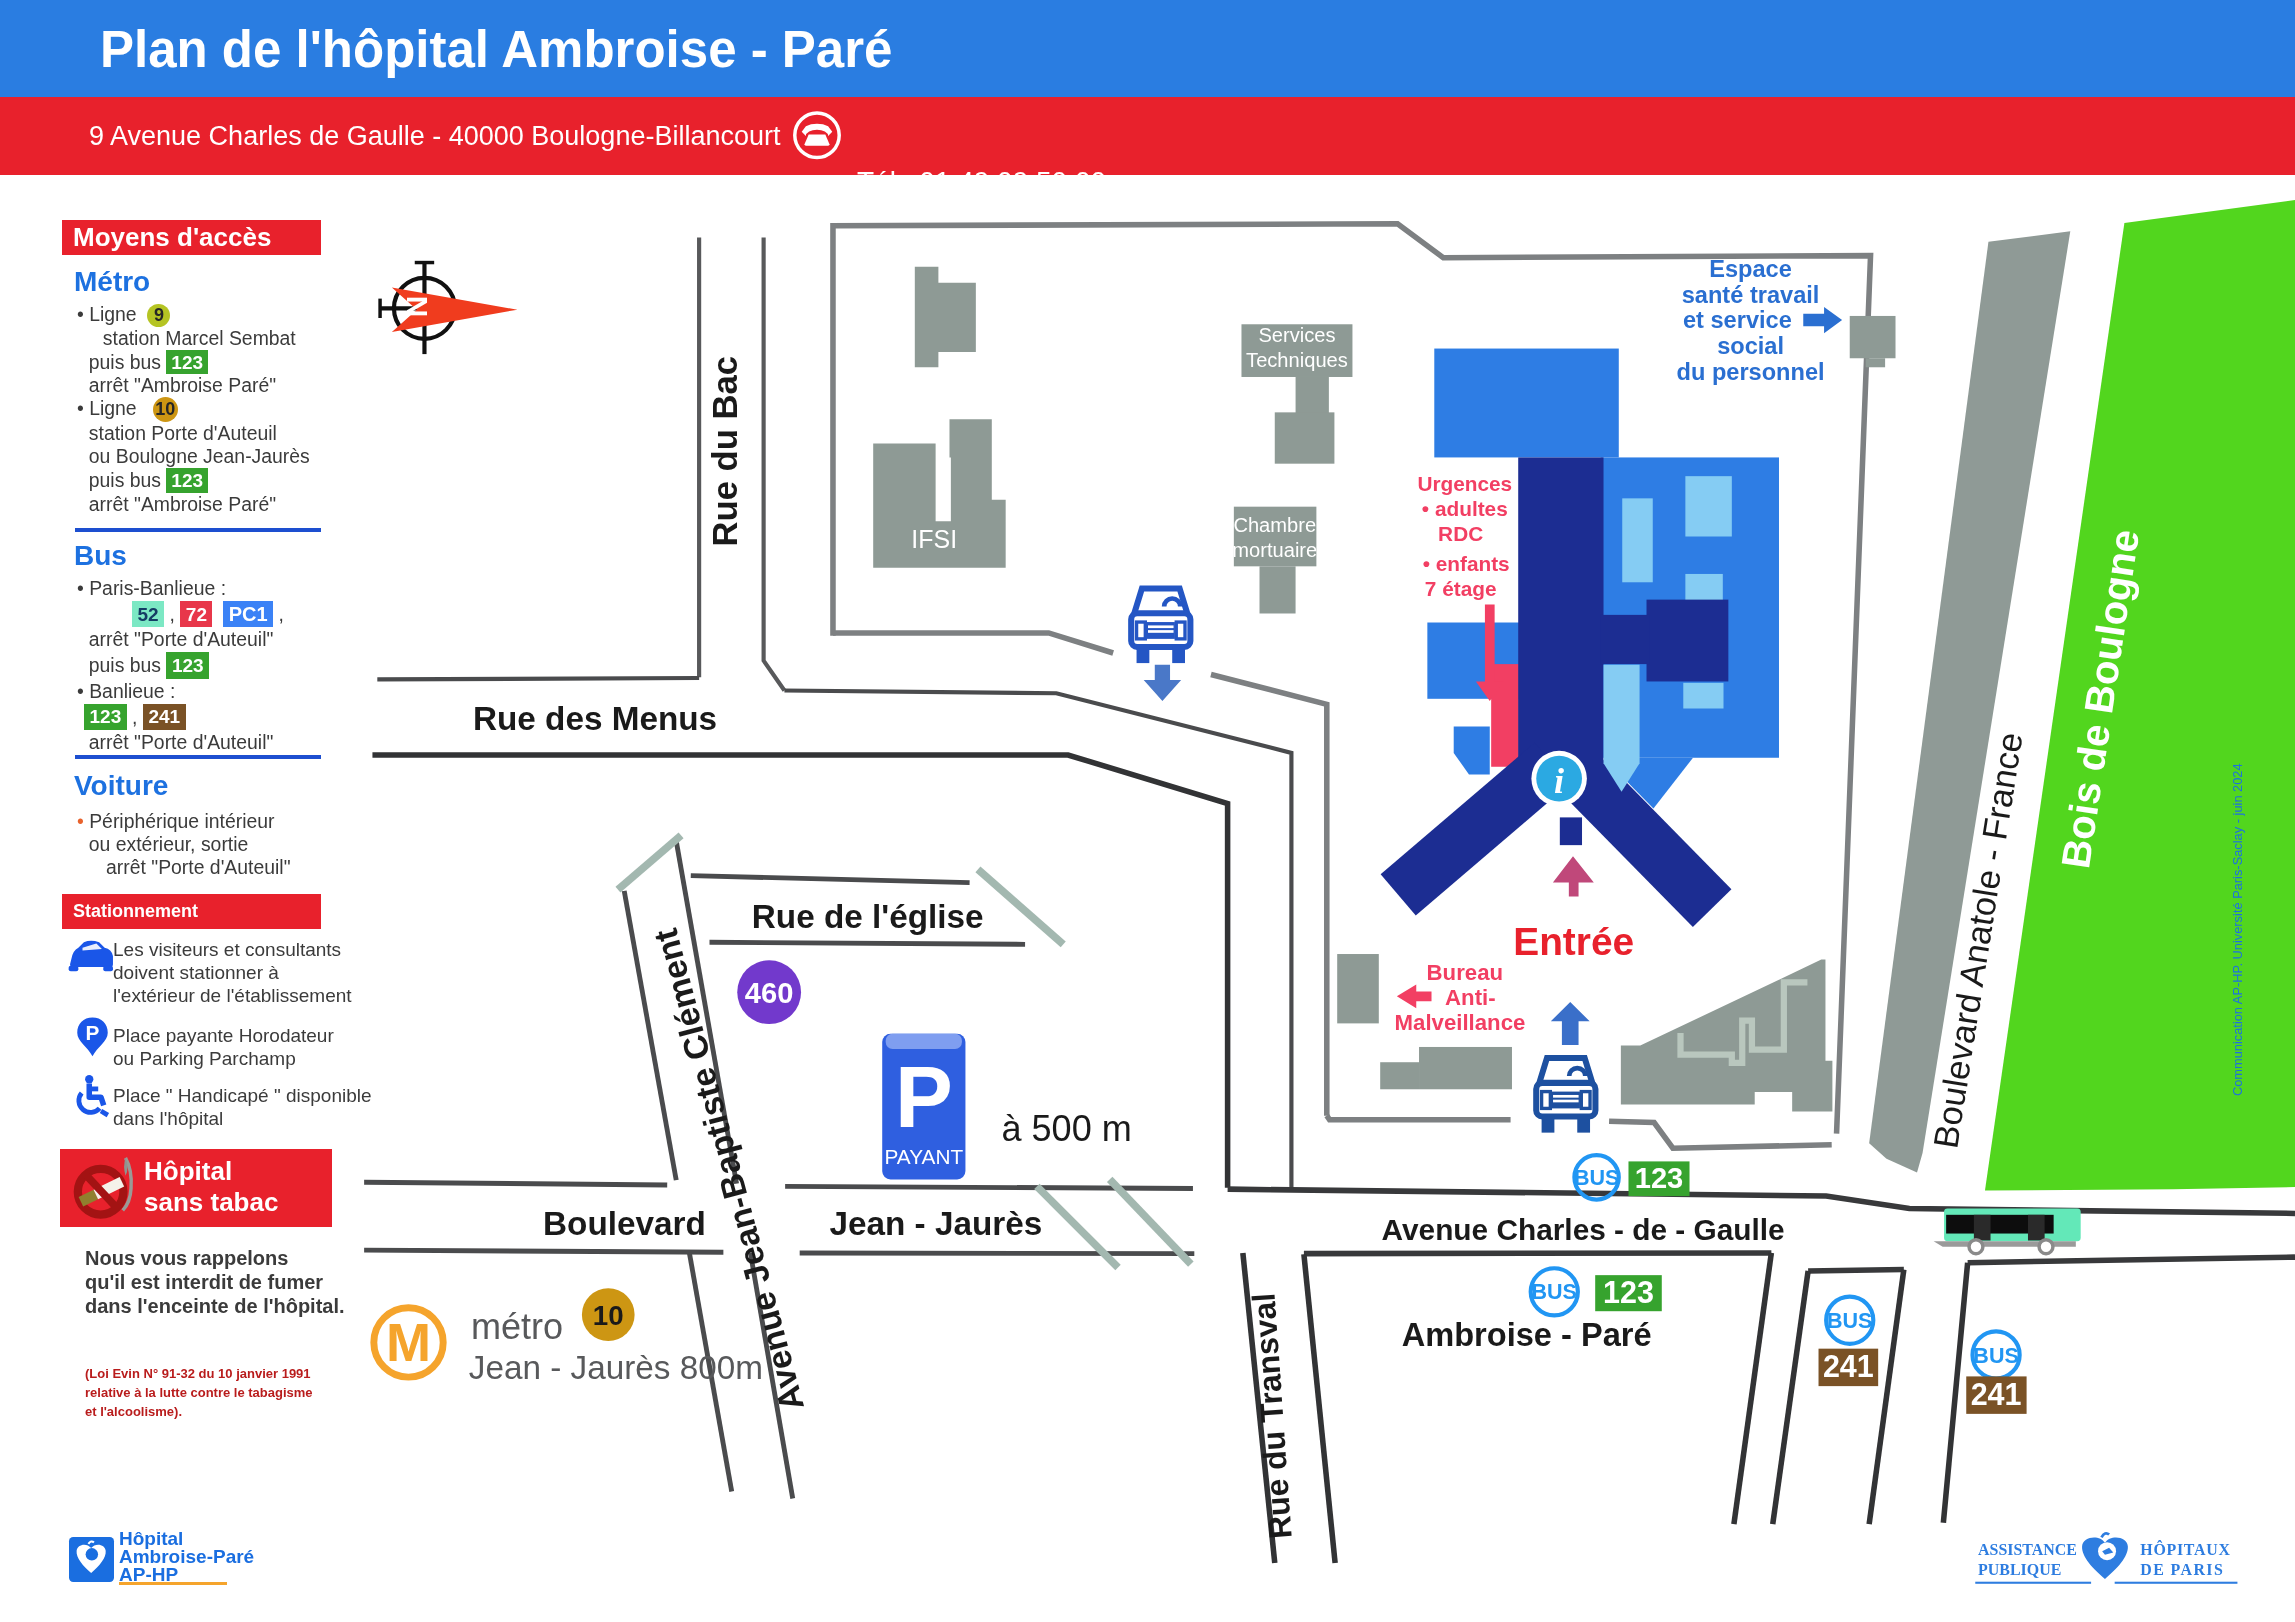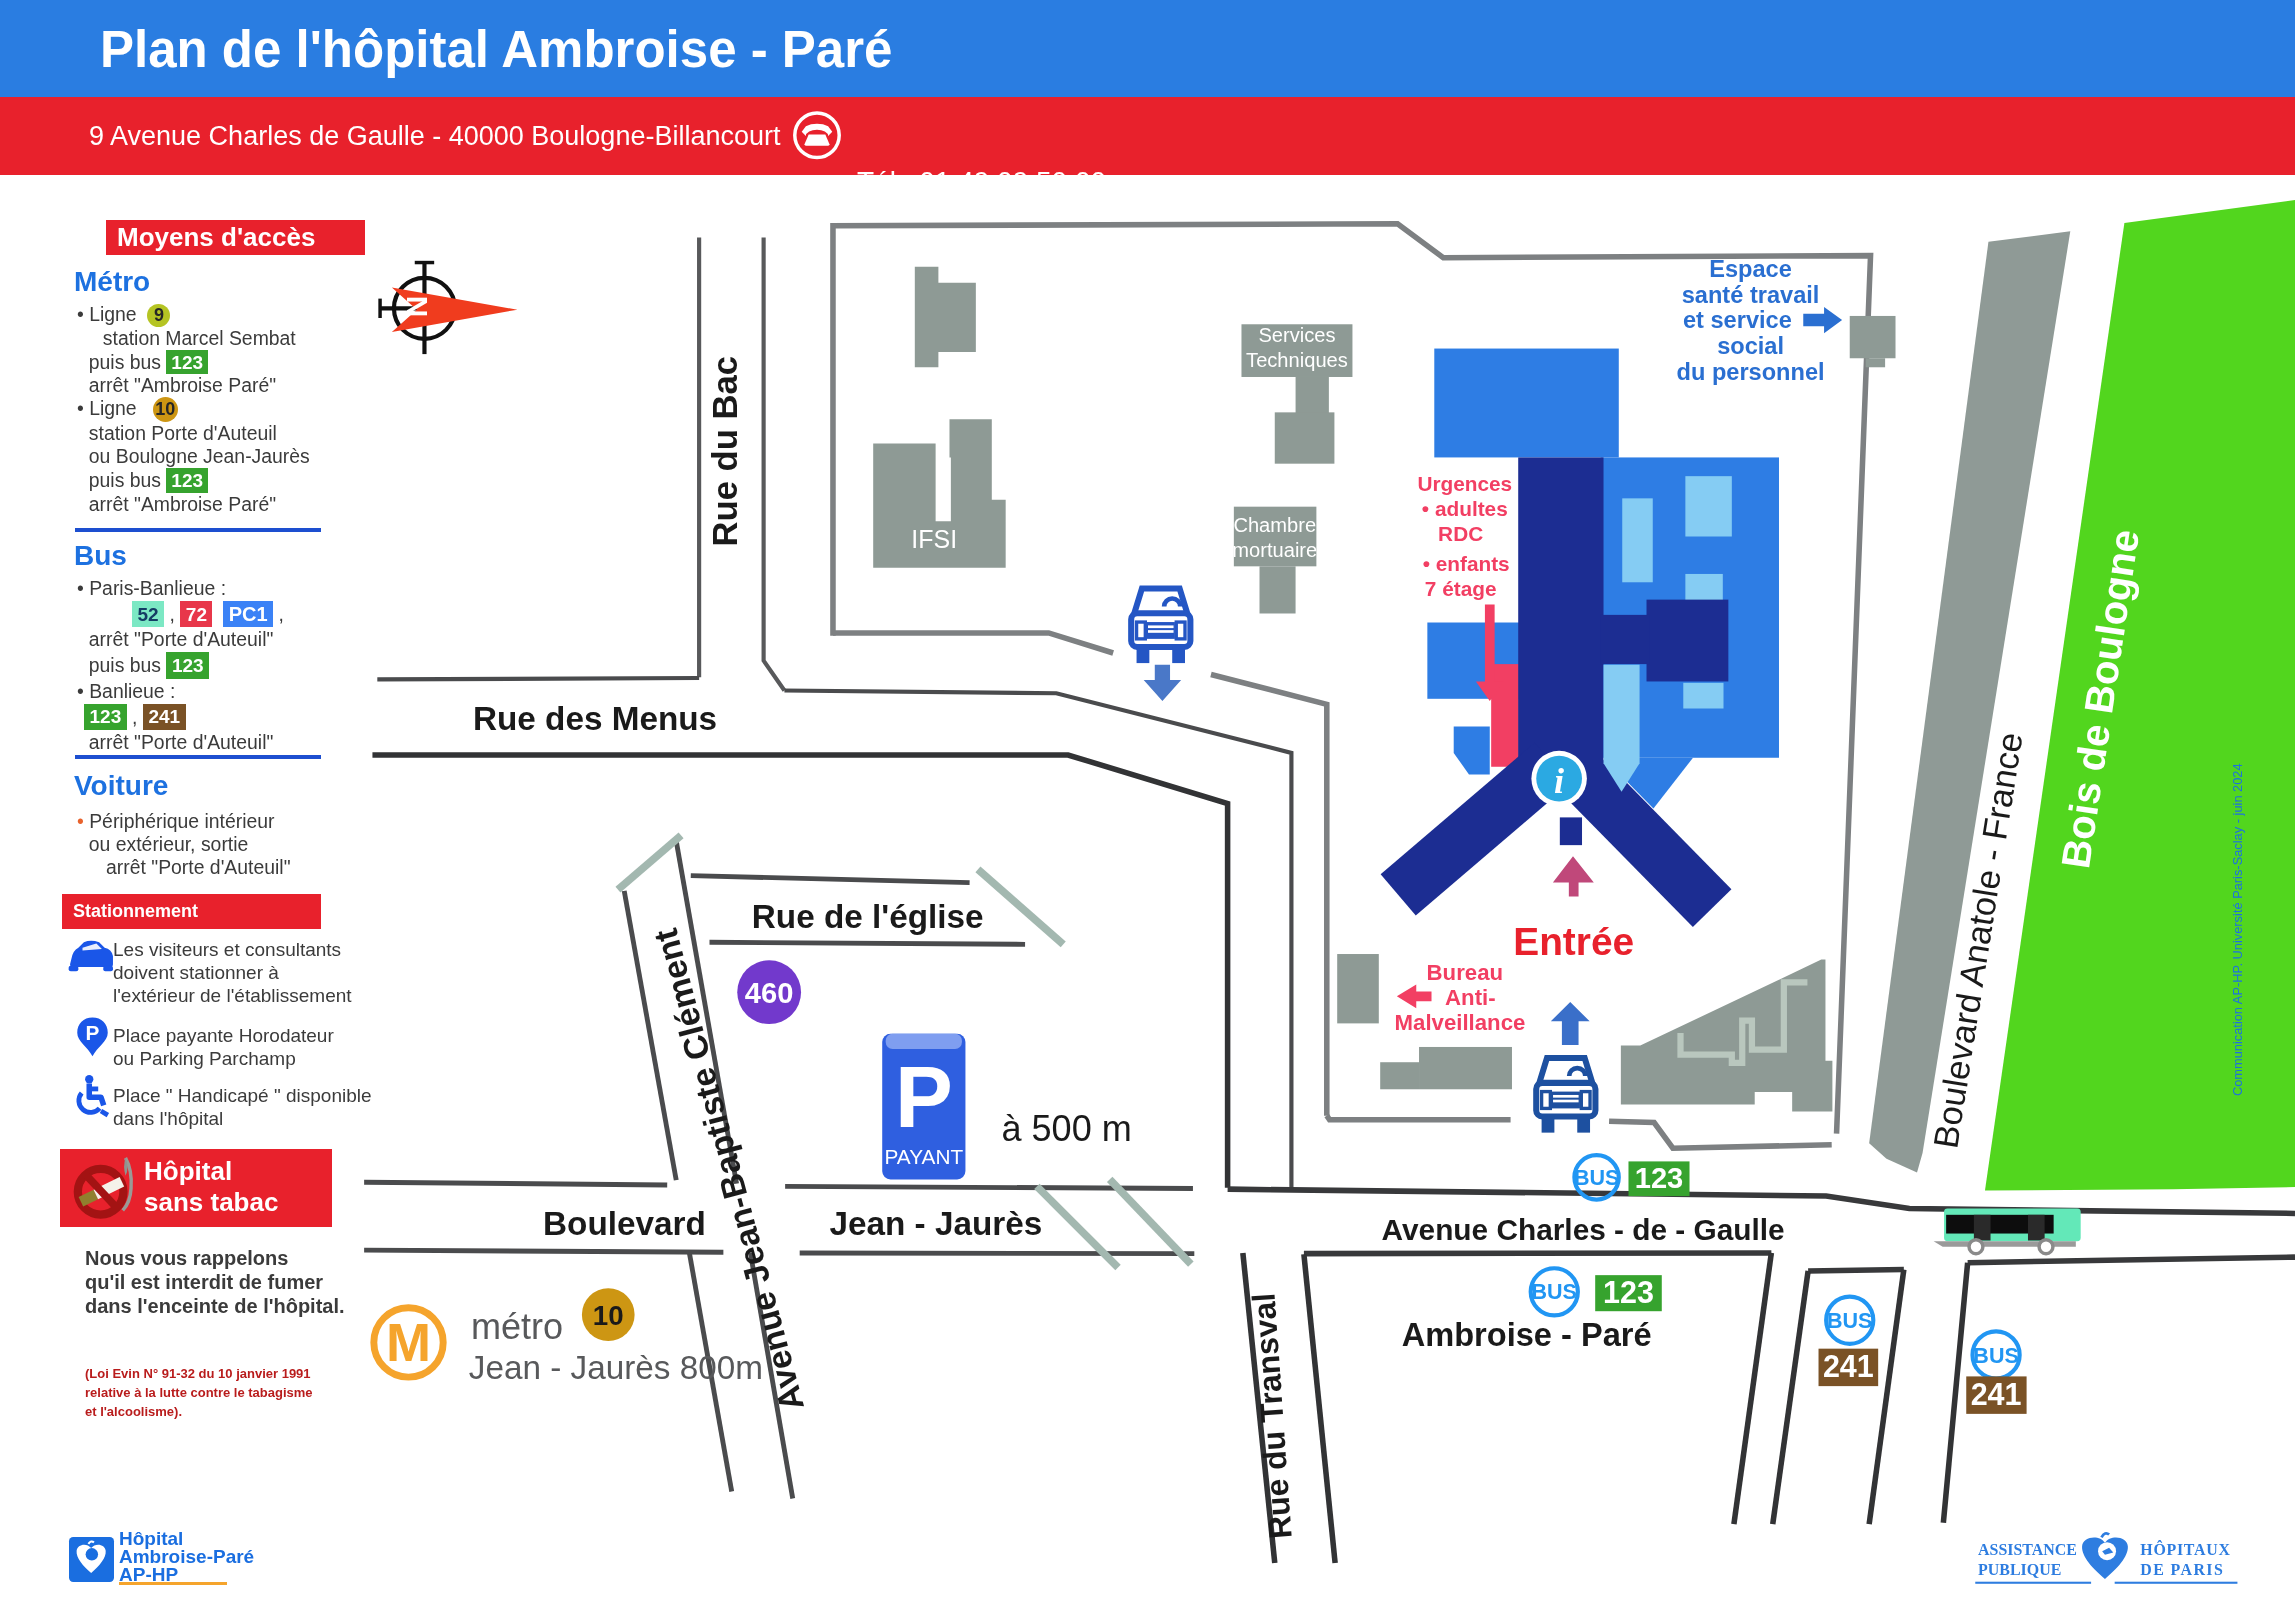--- a/index.html
+++ b/index.html
@@ -22,21 +22,21 @@
 <div class="abs" id="hdrtitle">Plan de l'hôpital Ambroise - Paré</div>
 <div class="abs" id="hdrred"></div>
 <div class="abs" id="hdraddr">9 Avenue Charles de Gaulle - 40000 Boulogne-Billancourt</div>
 <svg class="abs" style="left:792px;top:111px" width="50" height="50" viewBox="0 0 72 72">
   <circle cx="36" cy="35" r="32" fill="none" stroke="#ffffff" stroke-width="5"></circle>
   <path d="M14,30 L20,22 A 24 14 0 0 1 52,22 L58,30 L52,36 A 16 9 0 0 0 20,36 Z" fill="#ffffff"></path>
   <path d="M24,34 h24 l6,14 a2,2 0 0 1 -2,2 h-32 a2,2 0 0 1 -2,-2 z" fill="#ffffff"></path>
 </svg>
 <div class="abs" id="hdrtel">Tél : 01 49 09 50 00</div>
 
-<div class="abs redbox" style="left:62px;top:220px;width:259px;height:35px;font-size:26px;line-height:35px;padding-left:11px;box-sizing:border-box;margin-left:44px;">Moyens d'accès</div>
+<div class="abs redbox" style="left:62px;top:220px;width:259px;height:35px;font-size:26px;line-height:35px;padding-left:11px;box-sizing:border-box;">Moyens d'accès</div>
 <div class="abs bluehead" style="left:74px;top:266px;">Métro</div>
 <div class="abs sbtext" id="metrolist" style="left:77px;top:303px;line-height:23px;">
   <div>• Ligne&nbsp; <span class="badge" style="background:#b5c423;color:#262626;border-radius:50%;width:23px;height:23px;line-height:23px;font-size:18px;">9</span></div>
   <div style="padding-left:11.8px;text-align:center;">station Marcel Sembat</div>
   <div style="padding-left:11.8px;">puis bus <span class="badge" style="background:#36a32e;color:#fff;font-size:19px;padding:0.7px 4.9px;">123</span></div>
   <div style="padding-left:11.8px;">arrêt "Ambroise Paré"</div>
   <div>• Ligne&nbsp;&nbsp; <span class="badge" style="background:#cd9613;color:#262626;border-radius:50%;width:25px;height:25px;line-height:25px;font-size:18px;">10</span></div>
   <div style="padding-left:11.8px;">station Porte d'Auteuil</div>
   <div style="padding-left:11.8px;">ou Boulogne Jean-Jaurès</div>
   <div style="padding-left:11.8px;">puis bus <span class="badge" style="background:#36a32e;color:#fff;font-size:19px;padding:0.7px 4.9px;">123</span></div>

